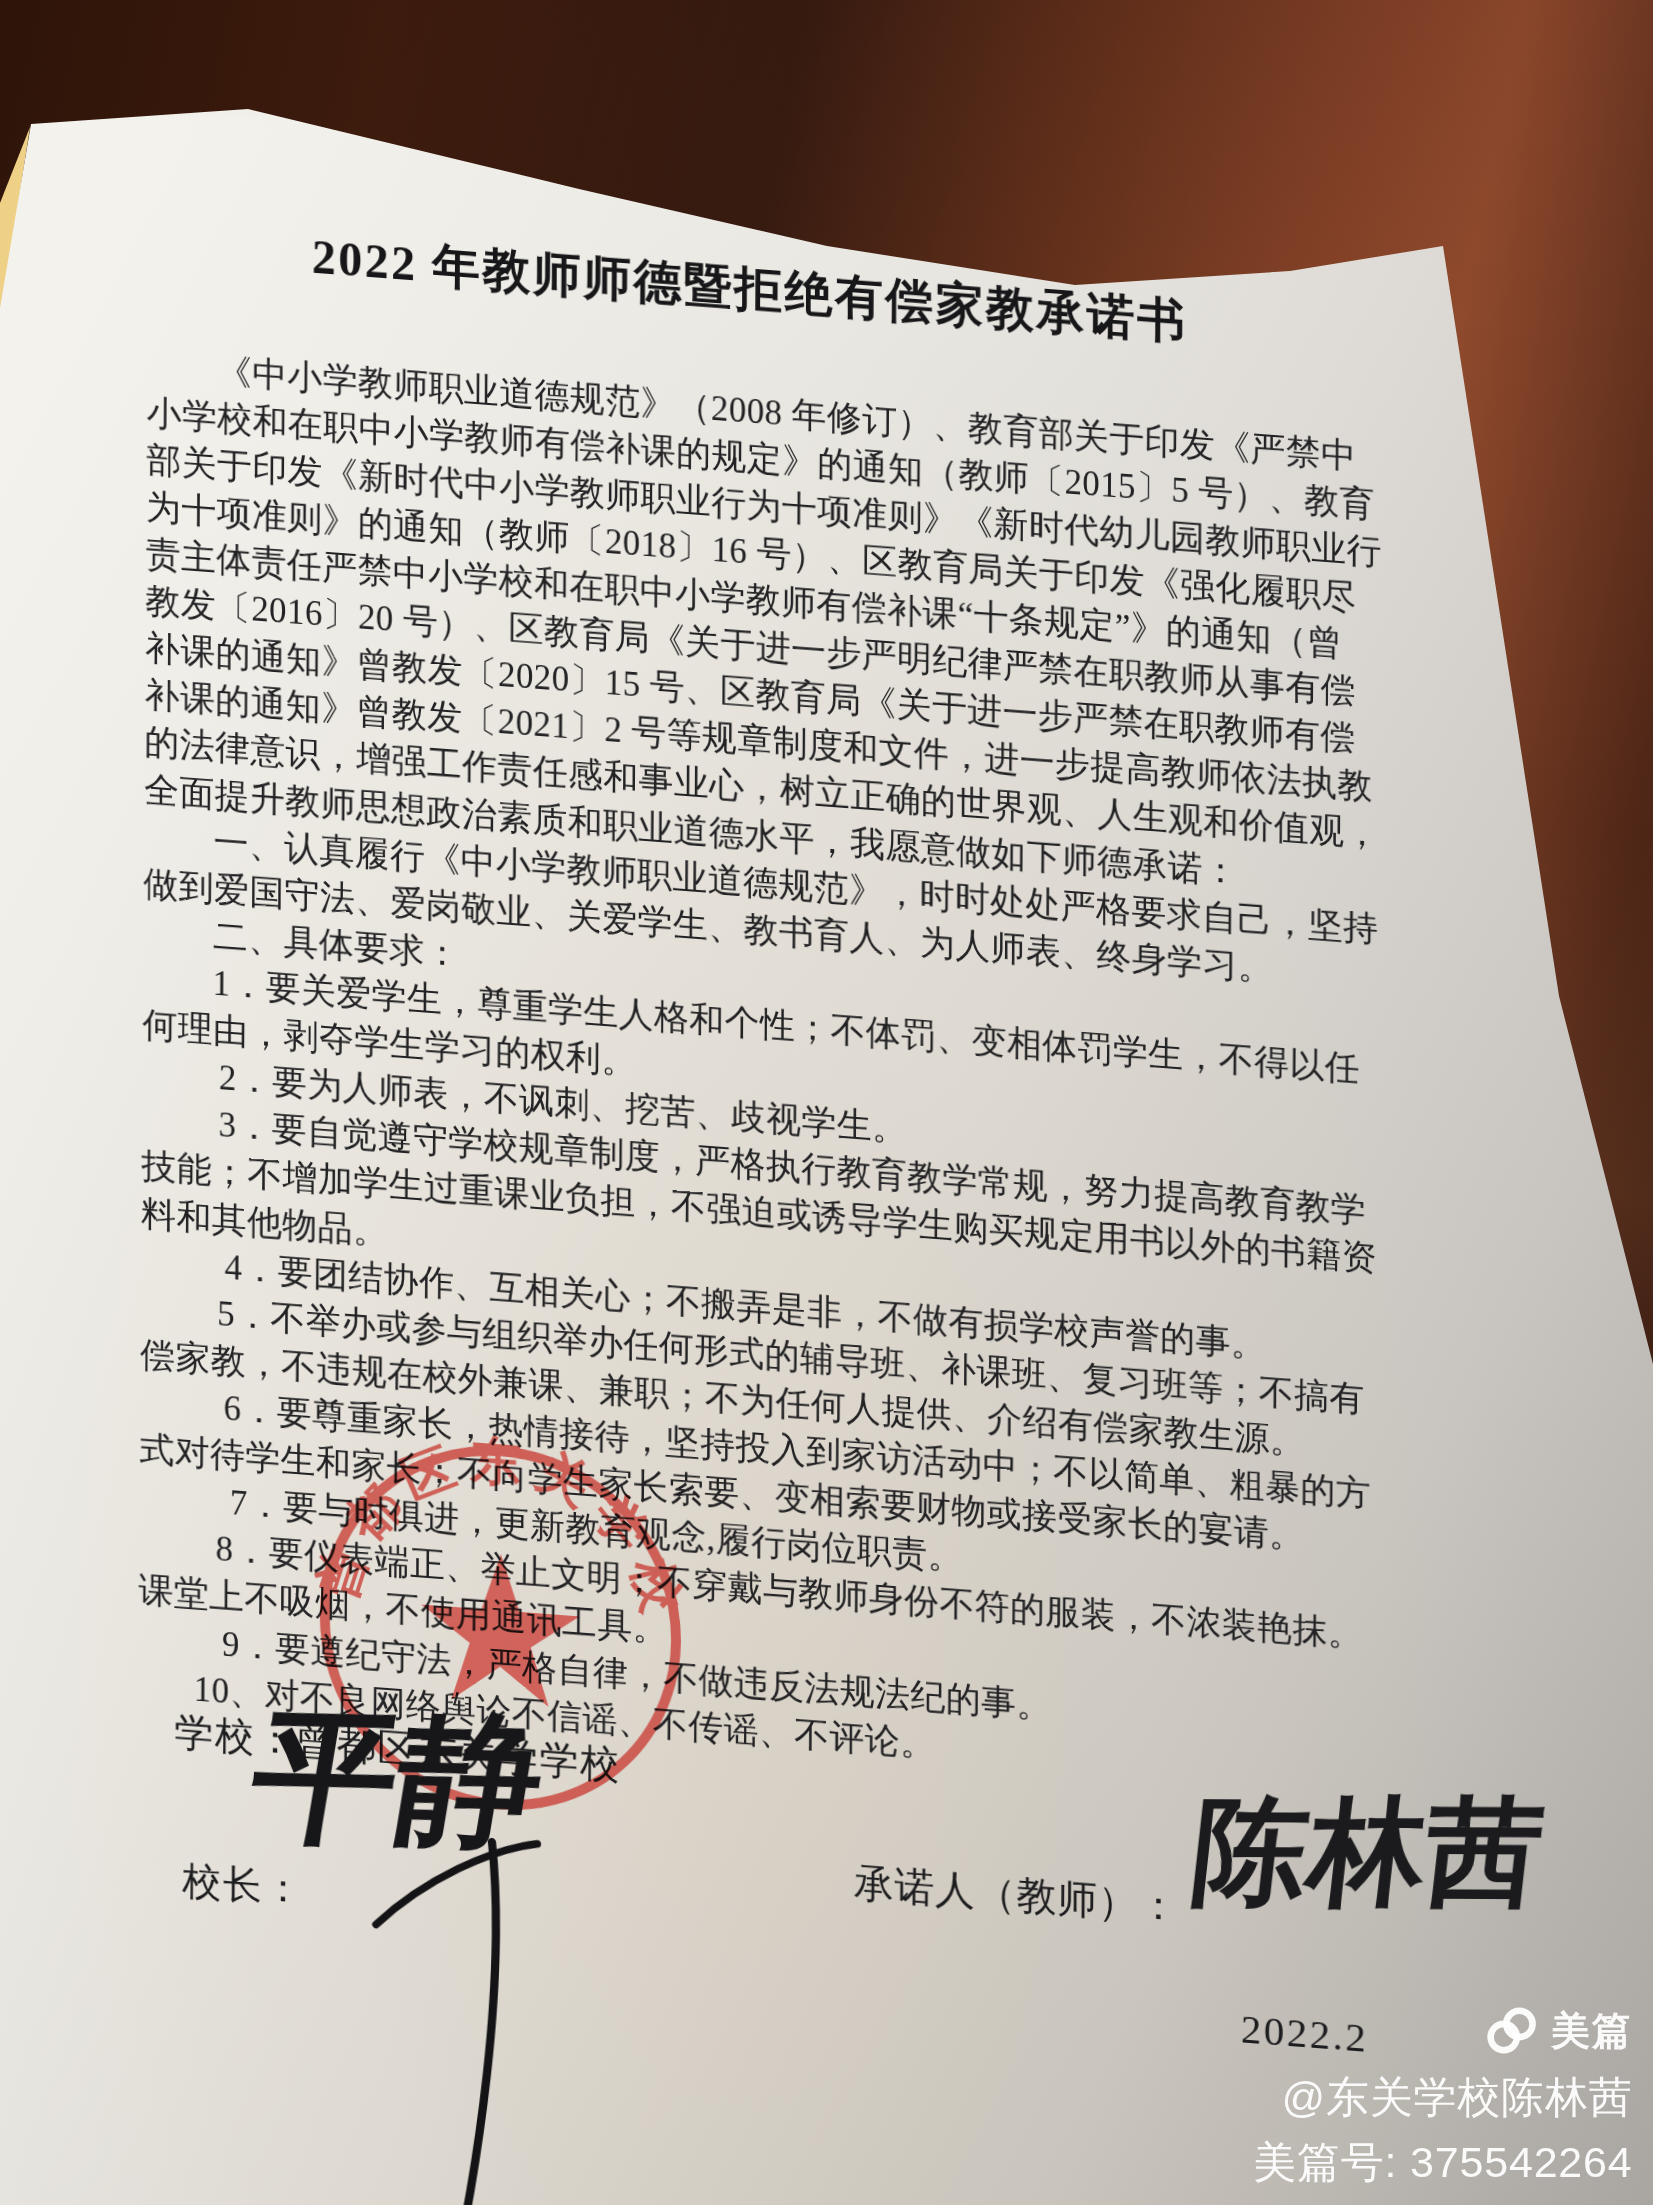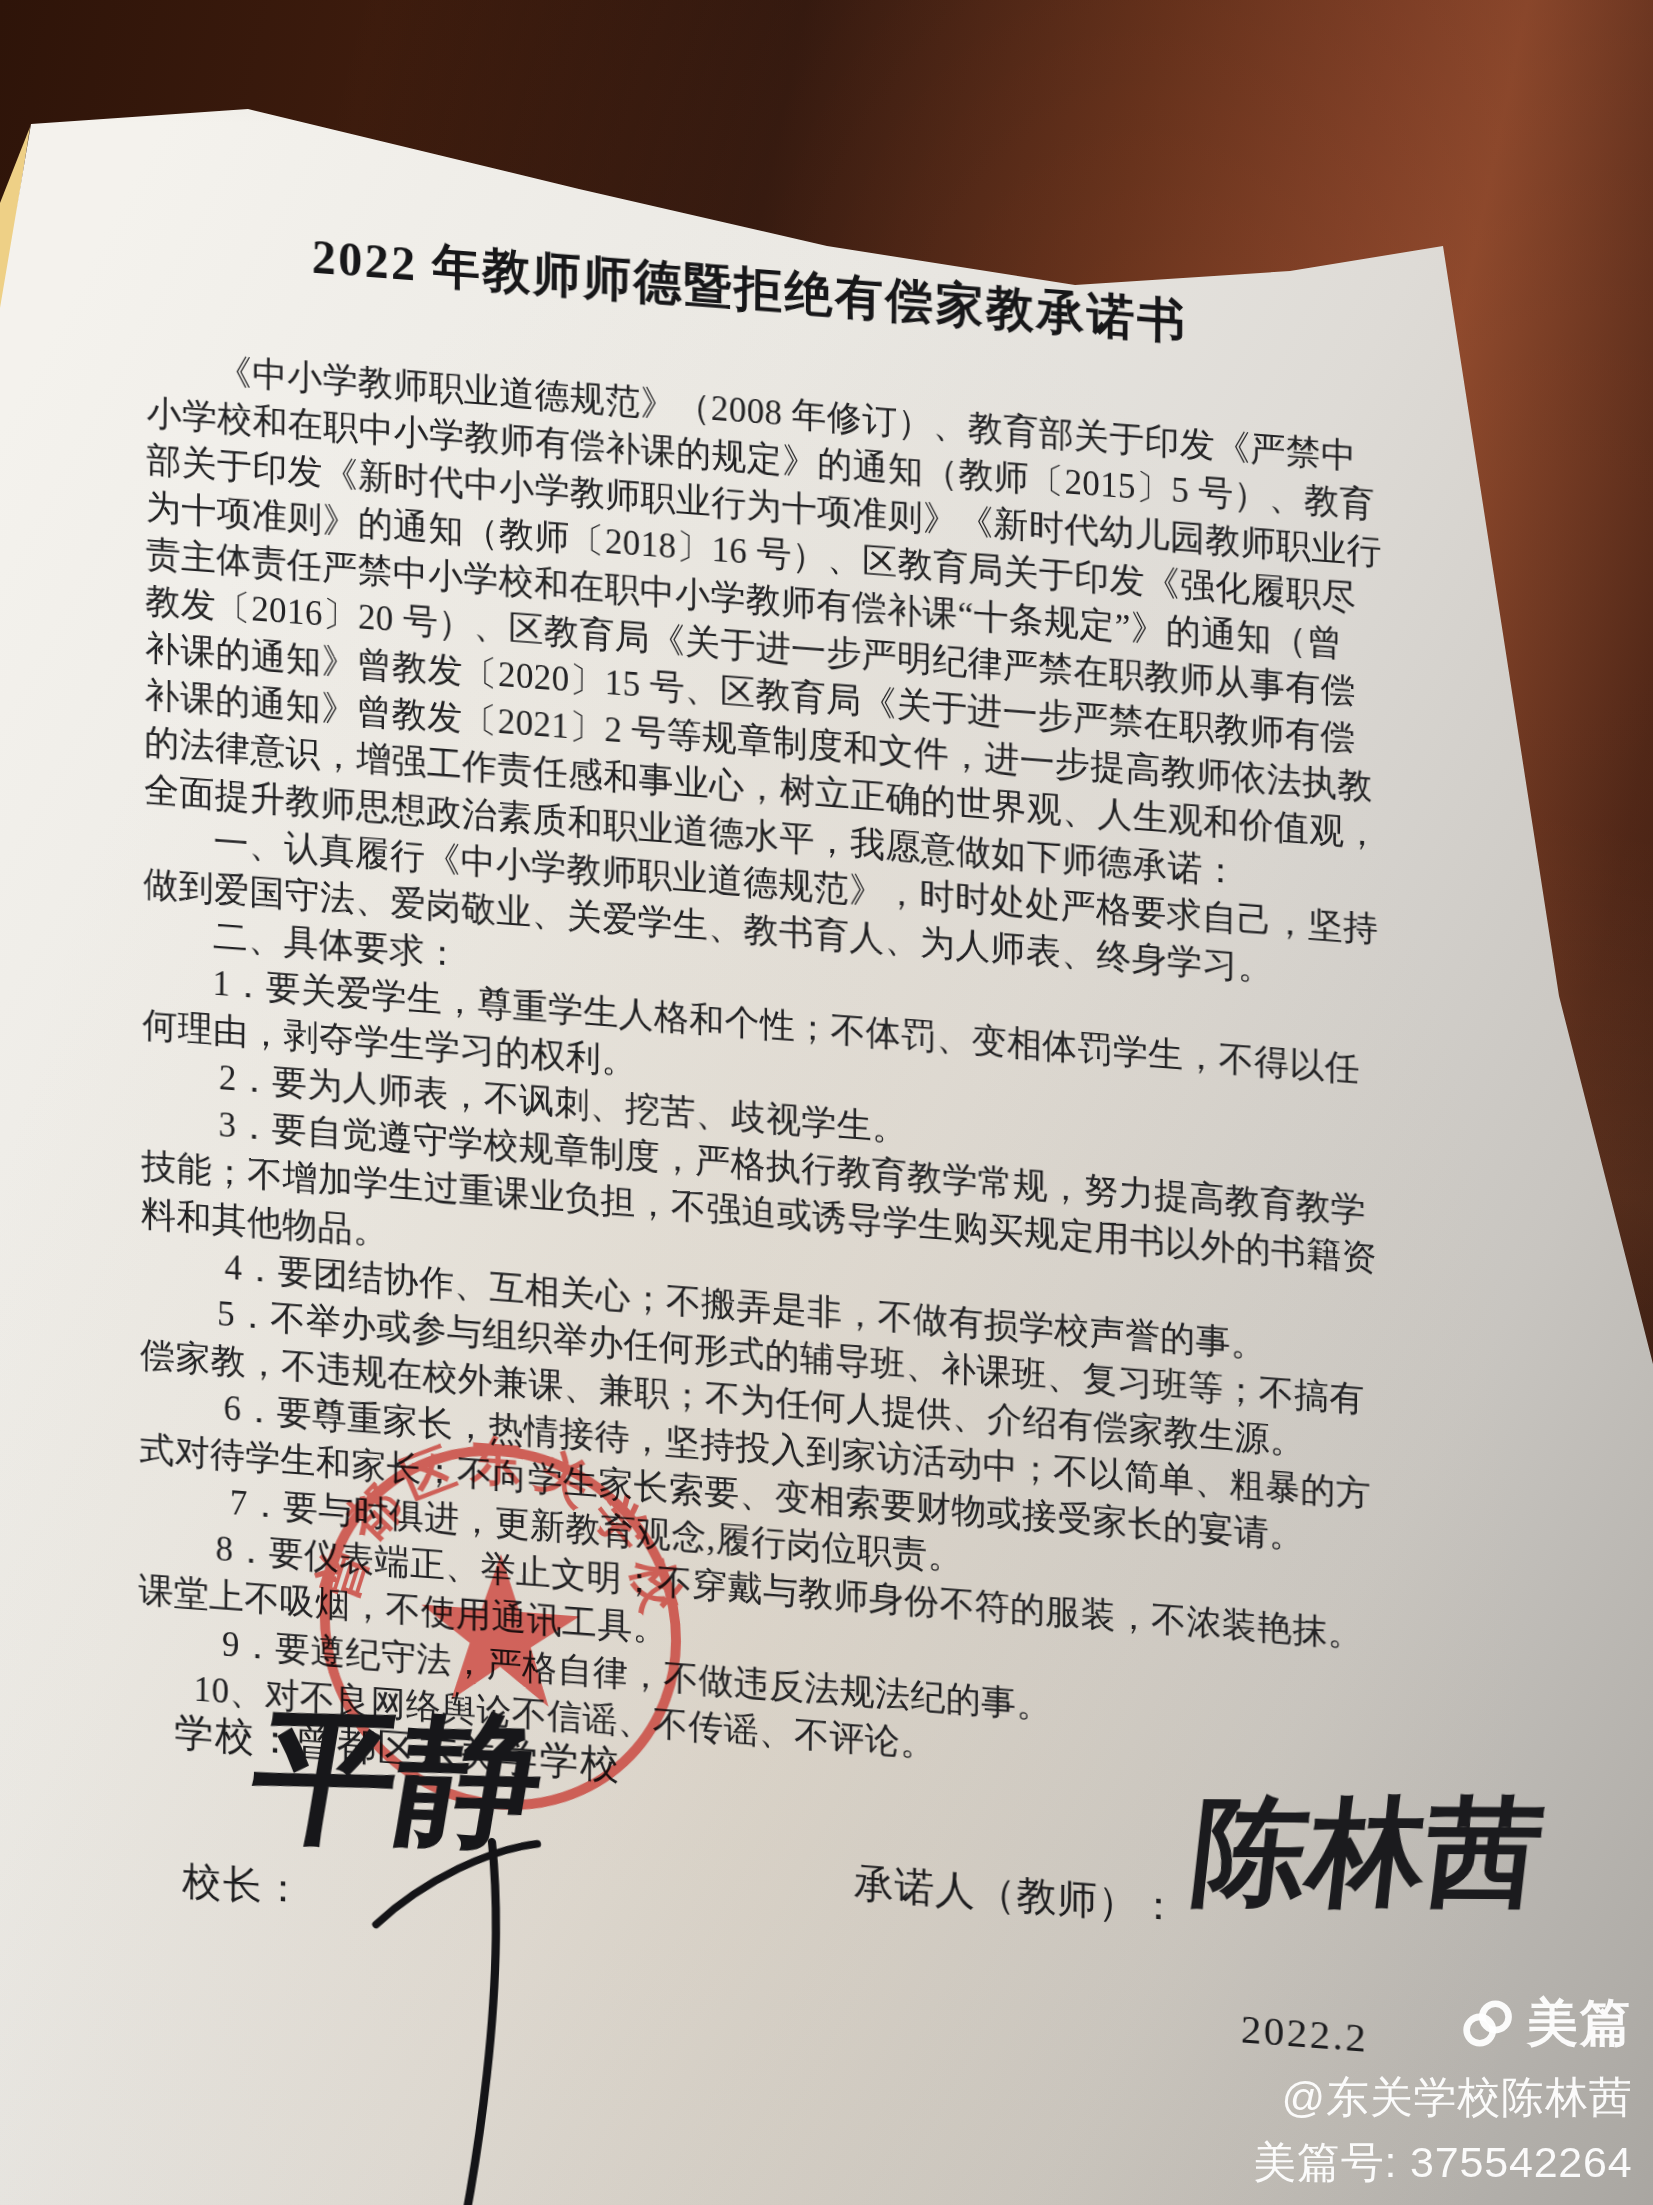--- a/index.html
+++ b/index.html
@@ -42,21 +42,21 @@
      letter-spacing:0.8px;white-space:nowrap;}
   .sig-teacher{position:absolute;left:1182px;top:1545px;font-size:117px;font-weight:bold;
      transform:rotate(-4deg) skewX(-10deg);color:#1b1b1e;white-space:nowrap;
      font-family:"DejaVu Serif",serif;}
   .doc-date{position:absolute;left:1232px;top:1784px;font-size:41px;letter-spacing:2.5px;}
   .stamp{position:absolute;left:296px;top:1273px;width:382px;height:382px;
      opacity:0.82;mix-blend-mode:multiply;}
   .watermark{position:absolute;right:21.5px;bottom:13.2px;text-align:right;
      color:rgba(255,255,255,0.94);font-family:"Liberation Sans","DejaVu Sans",sans-serif;}
   .wm-row1{display:flex;align-items:center;justify-content:flex-end;gap:11.6px;}
-  .wm-app{font-size:51px;font-weight:600;letter-spacing:1.7px;}
+  .wm-app{font-size:39px;font-weight:600;letter-spacing:1.7px;}
   .wm-handle{font-size:43px;margin-top:11px;letter-spacing:0.8px;}
   .wm-id{font-size:43px;margin-top:6.6px;letter-spacing:0.8px;margin-left:16px;}
 </style>
 </head>
 <body>
 
 <div id="stage">
   <div class="wood-sheen"></div>
   <div class="yellow-corner"></div>
 

